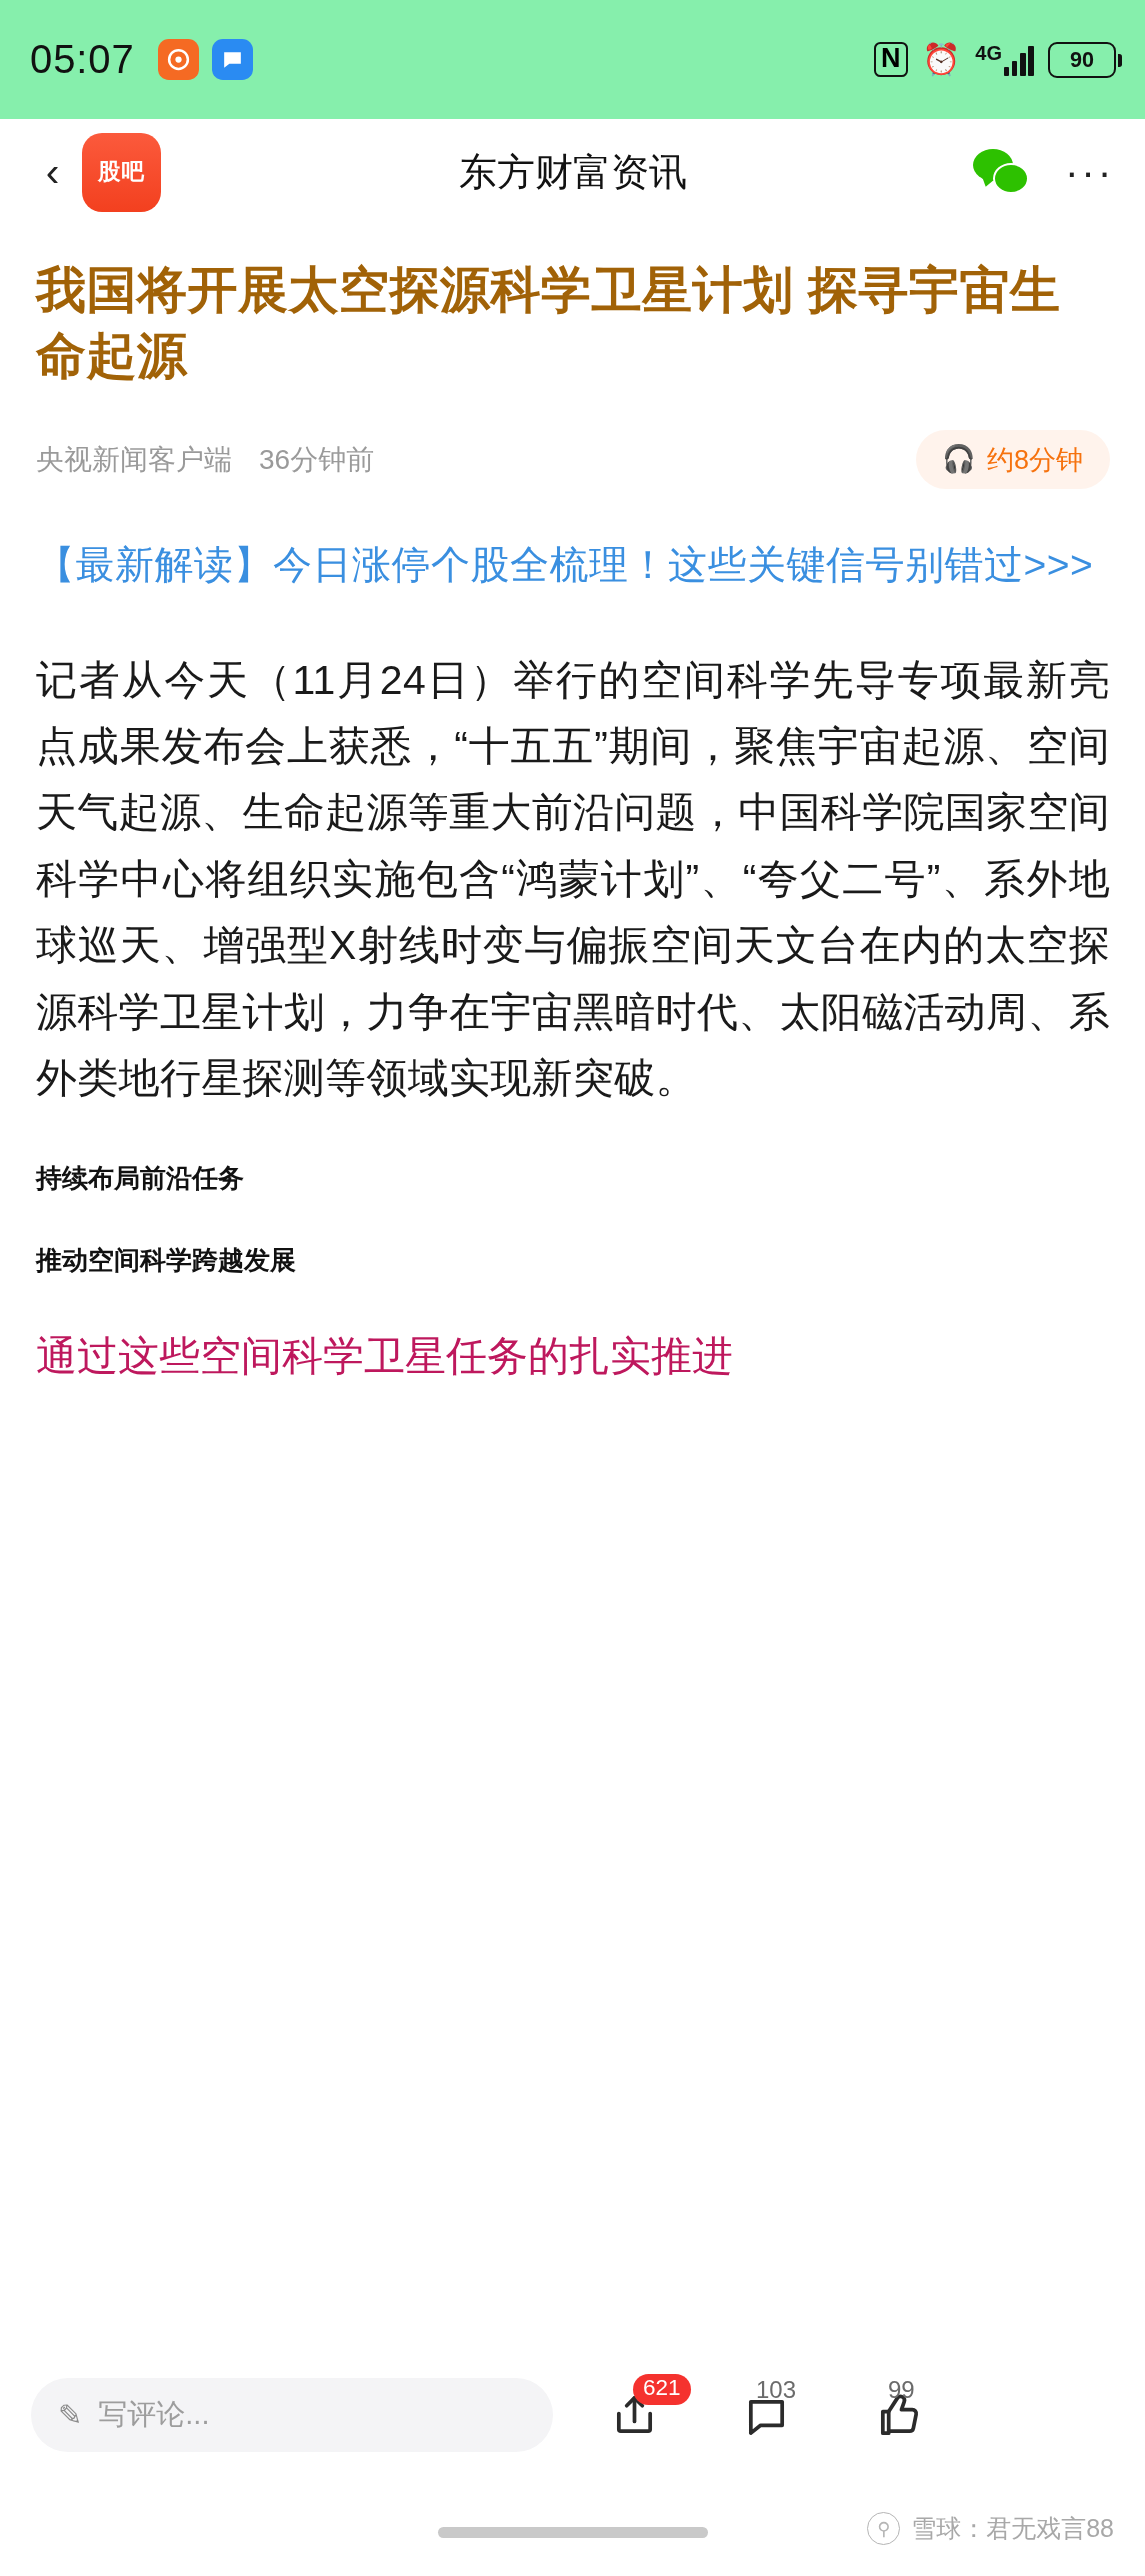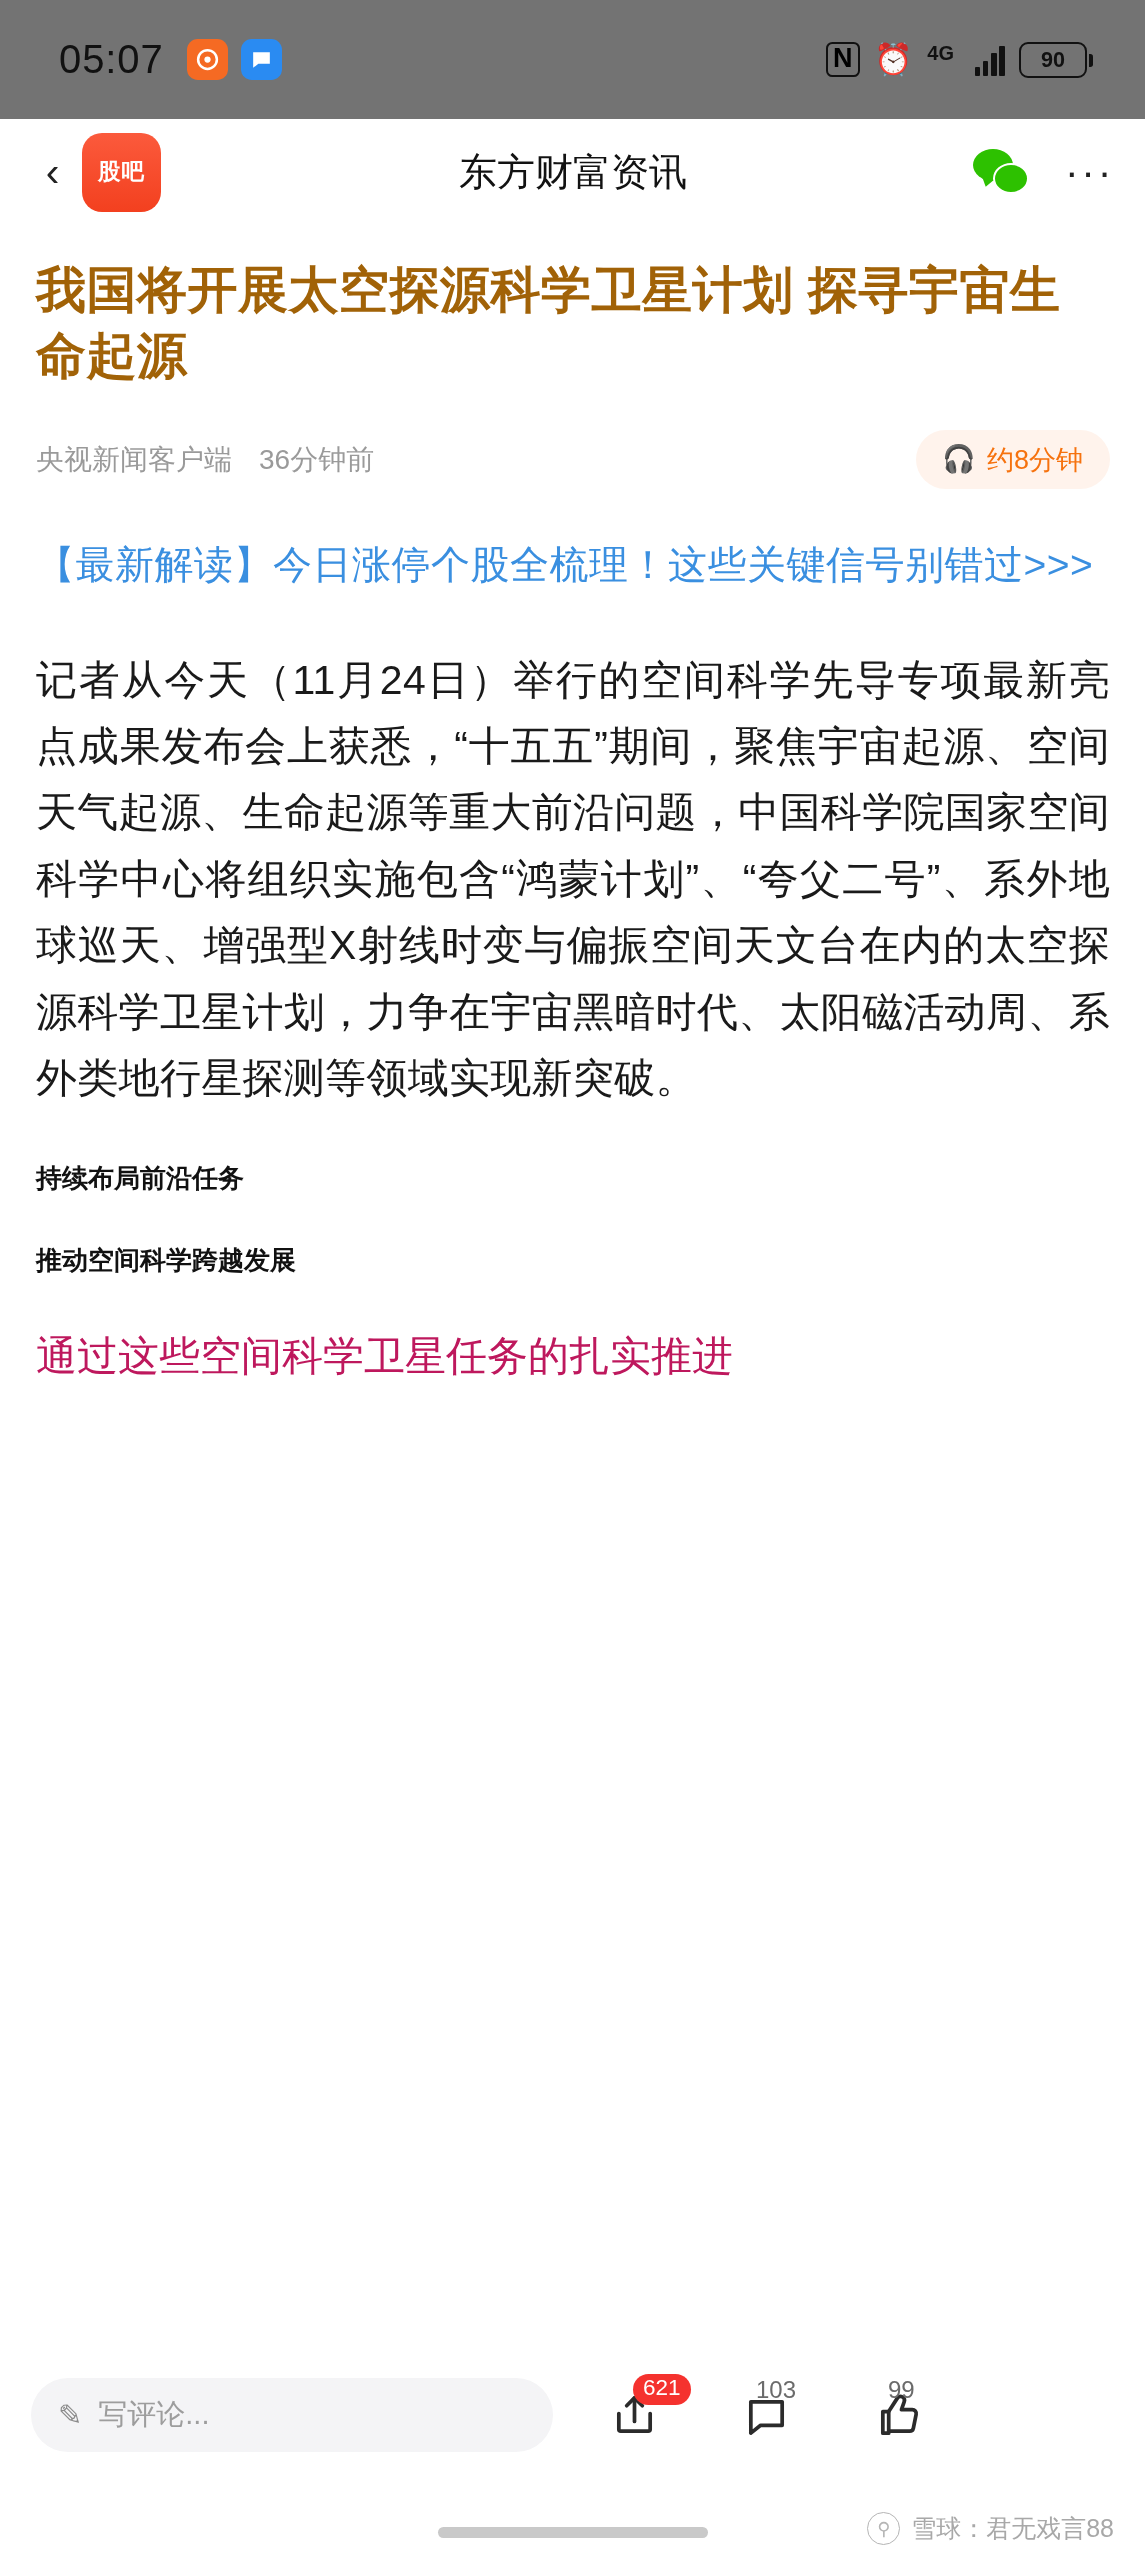--- a/index.html
+++ b/index.html
@@ -14,23 +14,23 @@
     -webkit-font-smoothing: antialiased;
     overflow: hidden;
     position: relative;
   }
 
   
   .status-bar {
     height: 119px;
     display: flex;
     align-items: center;
-    padding: 0 59px;
+    padding: 0 30px;
     box-sizing: border-box;
-    background: #737373;
+    background: #86efac;
   }
   .status-time {
     font-size: 40px;
     color: #111;
     font-weight: 500;
     letter-spacing: 0.9px;
   }
   .status-left-icons {
     display: flex;
     align-items: center;
@@ -64,21 +64,21 @@
     font-size: 27px;
     font-weight: bold;
     border: 2.7px solid #111;
     border-radius: 6.3px;
     padding: 0px 5.4px 1.8px 5.4px;
     line-height: 1.05;
   }
   .signal-block {
     display: flex;
     align-items: flex-end;
-    gap: 21px;
+    gap: 2px;
   }
   .net-label {
     font-size: 20px;
     font-weight: bold;
     color: #111;
     line-height: 1;
     margin-bottom: 12.6px;
   }
   .bars {
     display: flex;

